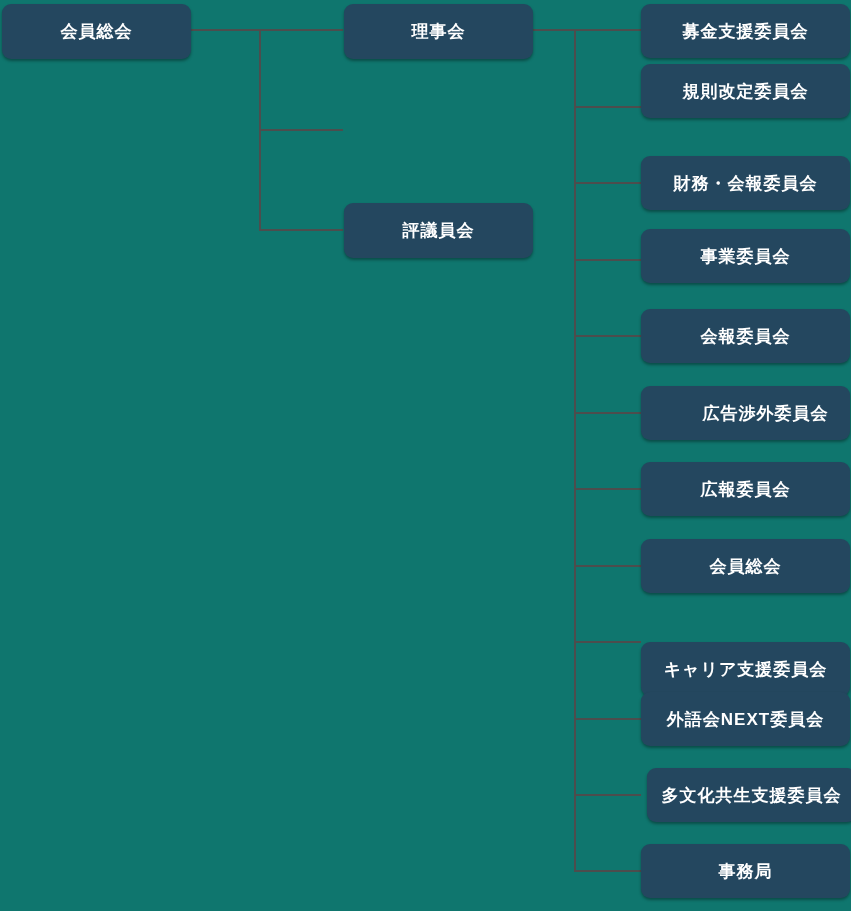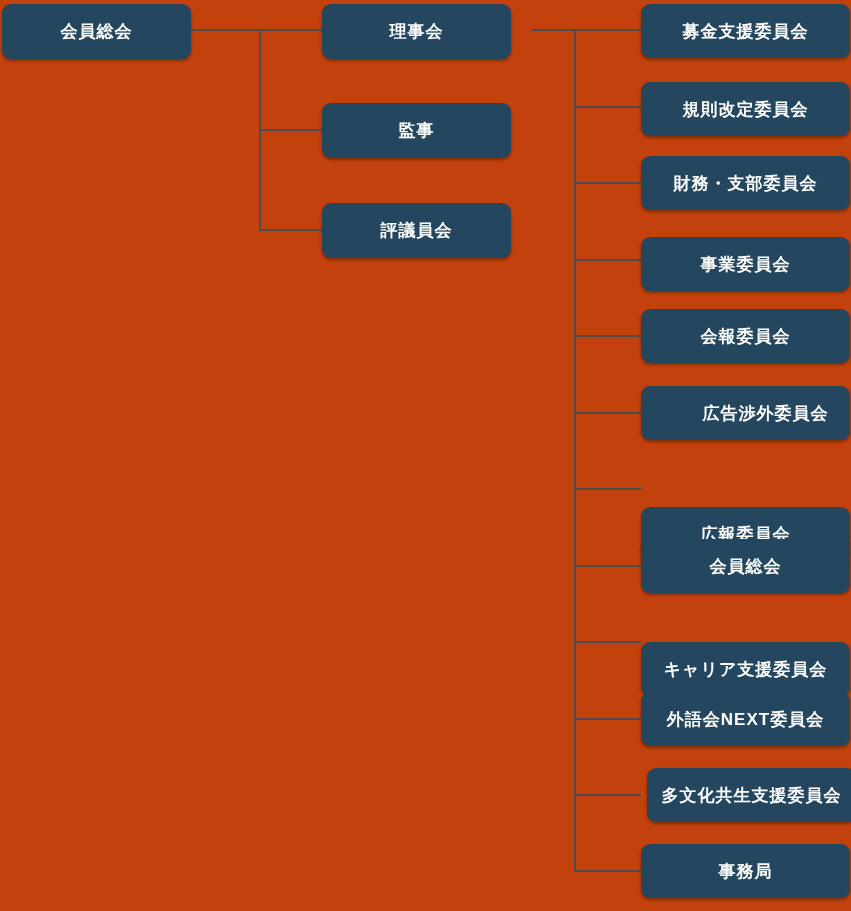--- a/index.html
+++ b/index.html
@@ -5,40 +5,40 @@
   html, body {
     margin: 0;
     padding: 0;
     background: #ffffff;
     font-family: "Liberation Sans", "DejaVu Sans", sans-serif;
   }
   .canvas {
     position: relative;
     width: 851px;
     height: 911px;
-    background: #c2410c;
+    background: #0f766e;
     overflow: hidden;
   }
   .node {
     position: absolute;
     background: #24475f;
     color: #ffffff;
     border-radius: 9px;
     display: flex;
     align-items: center;
     justify-content: center;
     font-weight: bold;
     font-size: 17px;
     letter-spacing: 1px;
     text-align: center;
     box-shadow: 0 2px 3px rgba(0,0,0,0.35);
     box-sizing: border-box;
   }
   .colA { left: 2px;   width: 189px; height: 55px; }
-  .colB { left: 322px; width: 189px; height: 55px; }
+  .colB { left: 344px; width: 189px; height: 55px; }
   .colC { left: 641px; width: 209px; height: 54px; }
   .line {
     position: absolute;
     background: #4d4d4d;
   }
   .h { height: 2px; }
   .v { width: 2px; }
 </style>
 </head>
 <body>
@@ -64,46 +64,43 @@
   <div class="line h" style="left:574px; top:794px; width:67px;"></div>
   <div class="line h" style="left:574px; top:870px; width:67px;"></div>
 
   <div class="node colA" style="top:4px;">
     <span>会員総会</span>
   </div>
 
   <div class="node colB" style="top:4px;">
     <span>理事会</span>
   </div>
-  <div class="node colB" style="top:103px;">
-    <span>監事</span>
-  </div>
   <div class="node colC" style="top:4px;">
     <span>募金支援委員会</span>
   </div>
 
   <div class="node colB" style="top:203px;">
     <span>評議員会</span>
   </div>
-  <div class="node colC" style="top:82px;">
+  <div class="node colC" style="top:64px;">
     <span>規則改定委員会</span>
   </div>
   <div class="node colC" style="top:156px;">
-    <span>財務・支部委員会</span>
+    <span>財務・会報委員会</span>
   </div>
-  <div class="node colC" style="top:237px;text-align:center;">
+  <div class="node colC" style="top:229px;text-align:center;">
     <span>事業委員会</span>
   </div>
   <div class="node colC" style="top:309px;justify-content:center;">
     <span>会報委員会</span>
   </div>
   <div class="node colC" style="top:386px;padding-left:40px;">
     <span>広告渉外委員会</span>
   </div>
-  <div class="node colC" style="top:462px;margin-top:45px;">
+  <div class="node colC" style="top:462px;">
     <span>広報委員会</span>
   </div>
   <div class="node colC" style="top:539px;">
     <span>会員総会</span>
   </div>
   <div class="node colC" style="top:642px;">
     <span>キャリア支援委員会</span>
   </div>
   <div class="node colC" style="top:692px;">
     <span>外語会NEXT委員会</span>

